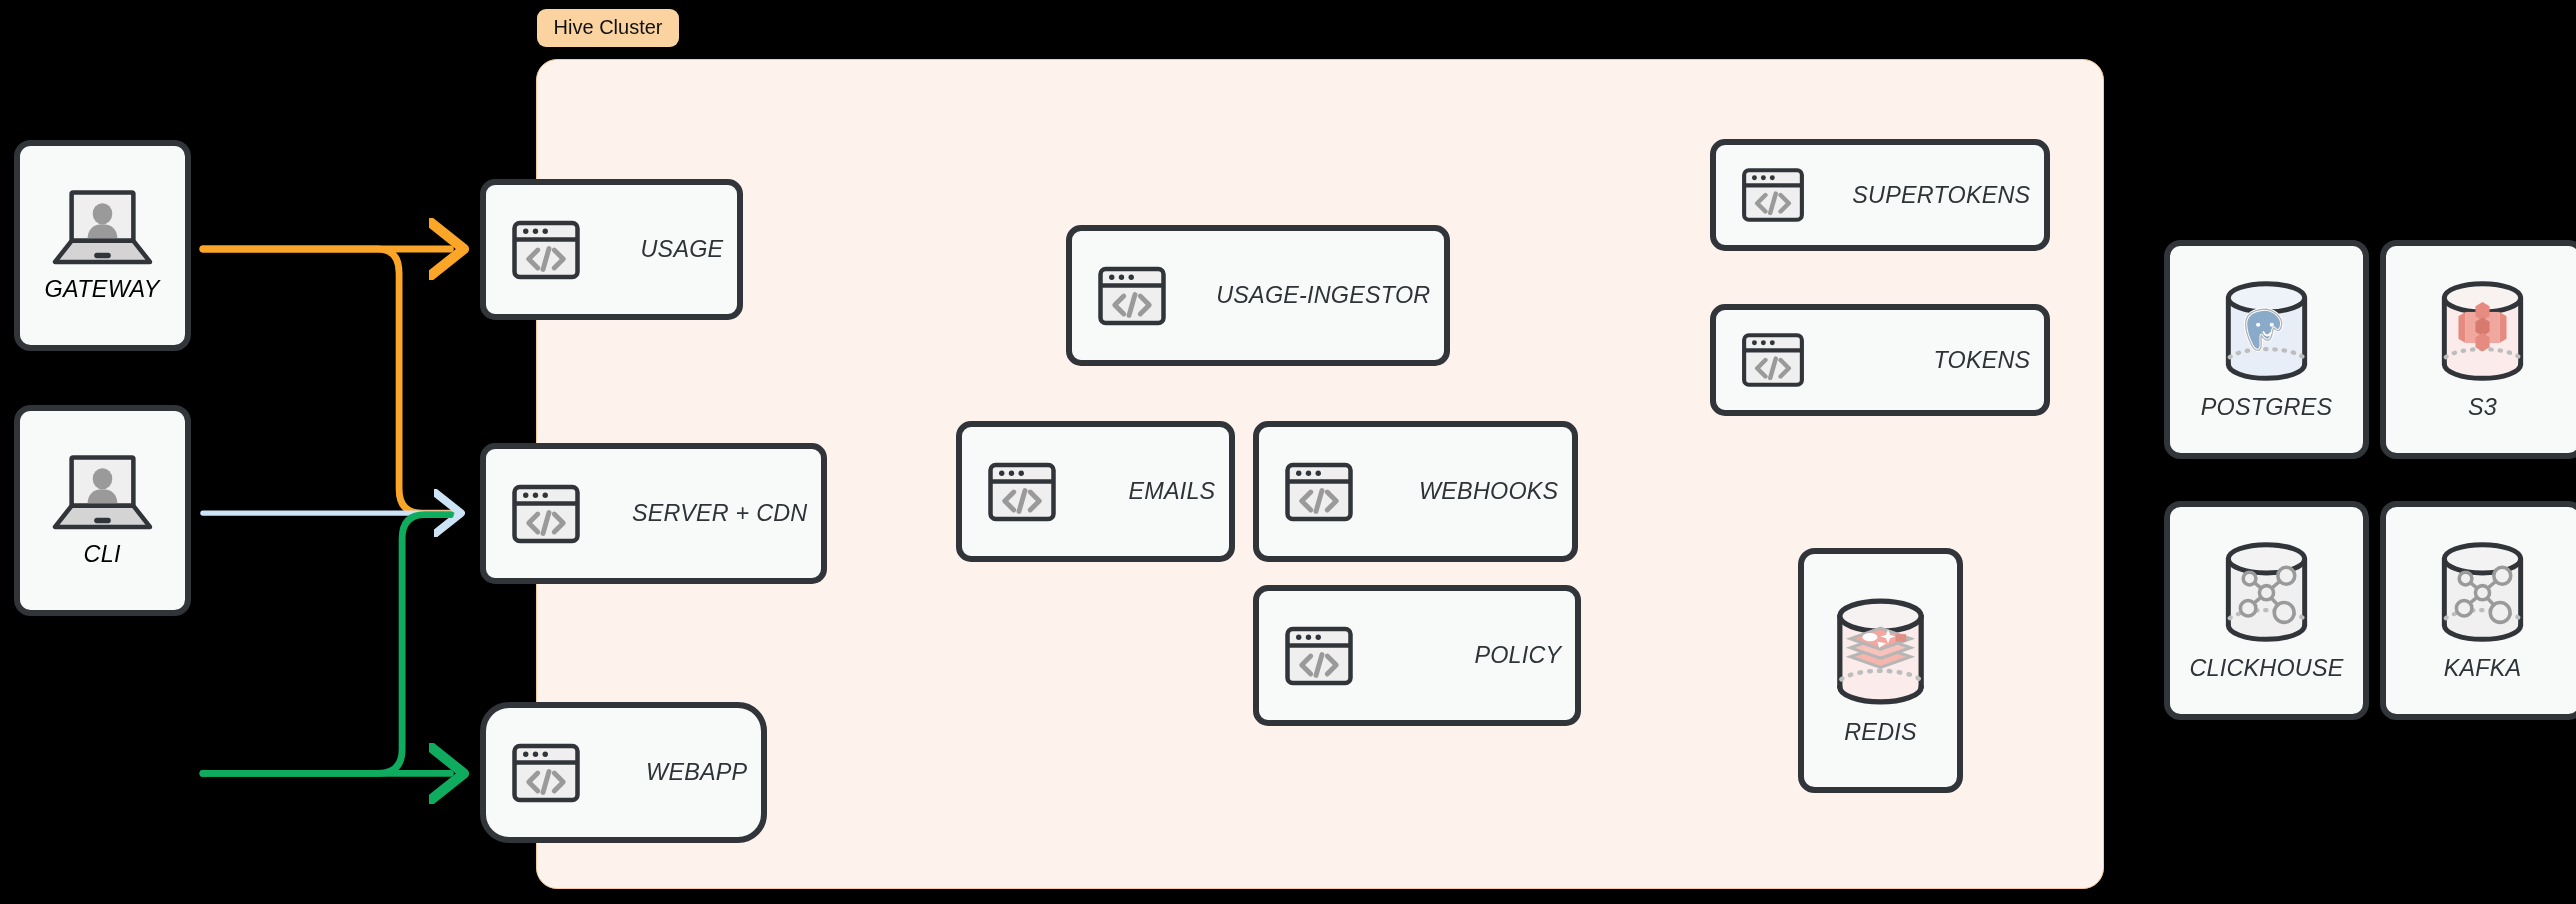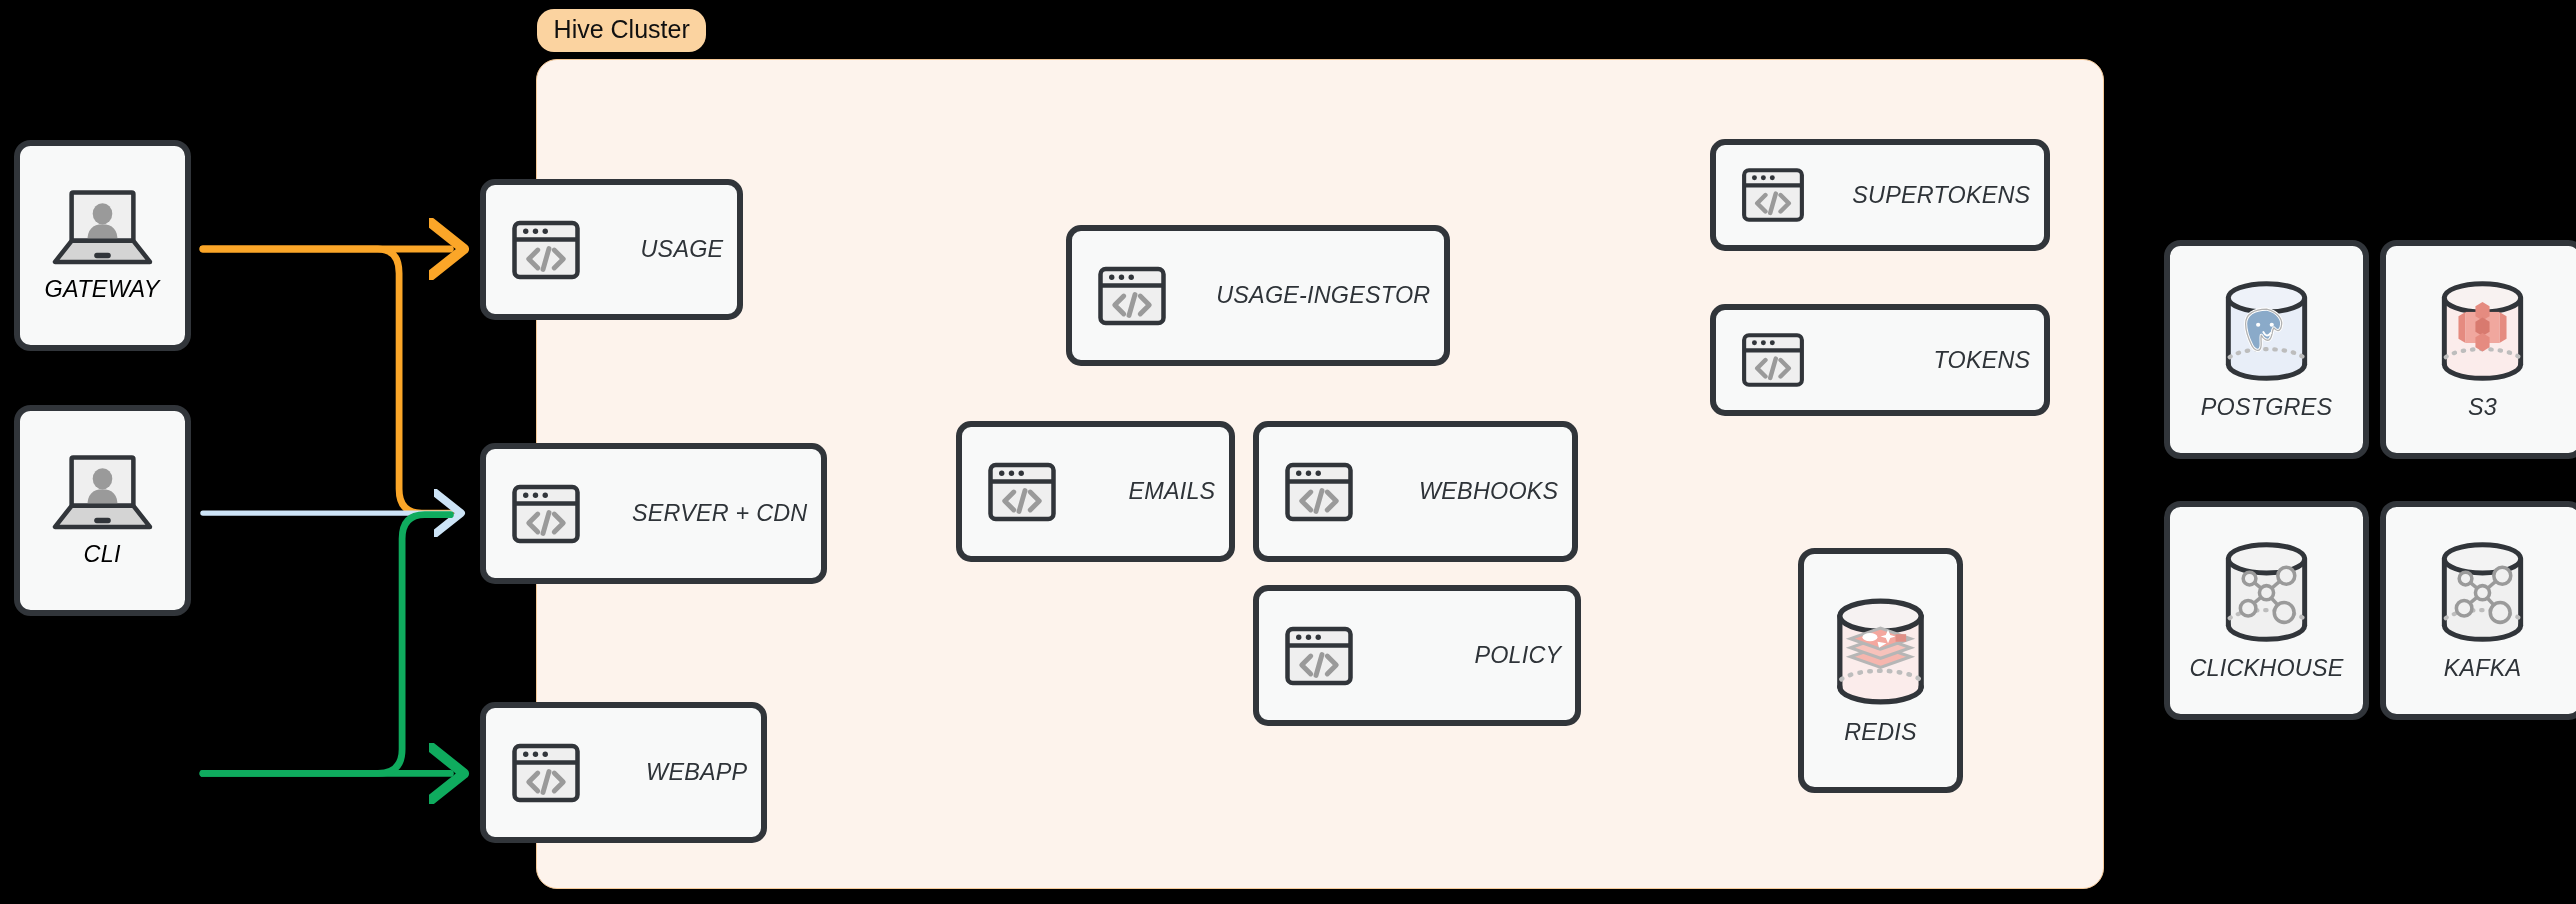--- a/index.html
+++ b/index.html
@@ -28,23 +28,23 @@
     border: 1.5px solid #f5c999;
     border-radius: 21px;
     box-sizing: border-box;
   }
   .cluster-label {
     position: absolute;
     left: 537px;
     top: 9px;
     background: #fbd3a0;
     color: #101010;
-    border-radius: 17px;
+    border-radius: 9px;
     padding: 8.3px 16.6px 9.8px 16.6px;
-    font-size: 25px;
+    font-size: 20px;
     line-height: 1;
     white-space: nowrap;
   }
   
   .client-card {
     position: absolute;
     width: 177px;
     background: #f8f9f9;
     border: 6.8px solid #31353a;
     border-radius: 16.6px;
@@ -190,21 +190,21 @@
         <path d="M6 34 H90" stroke="#31353a" stroke-width="6"></path>
         <circle cx="21" cy="23" r="3.6" fill="#31353a"></circle>
         <circle cx="34" cy="23" r="3.6" fill="#31353a"></circle>
         <circle cx="47" cy="23" r="3.6" fill="#31353a"></circle>
         <path d="M37 48 L25 60 L37 72 M59 48 L71 60 L59 72 M52 46 L44 74" fill="none" stroke="#9a9a9a" stroke-width="6.5" stroke-linecap="round" stroke-linejoin="round"></path>
       </svg>
     </span>
     <span class="svc-label">SERVER + CDN</span>
   </div>
 
-  <div class="svc-box" style="left:480px; top:702px; width:287px; height:141px;">
+  <div class="svc-box" style="left:480px; top:702px; width:287px; height:141px;border-radius:29px;">
     <span class="svc-icon">
       <svg width="72" height="72" viewBox="0 0 96 96">
         <rect x="6" y="12" width="84" height="72" rx="7" fill="#efefef" stroke="#31353a" stroke-width="6"></rect>
         <path d="M6 34 H90" stroke="#31353a" stroke-width="6"></path>
         <circle cx="21" cy="23" r="3.6" fill="#31353a"></circle>
         <circle cx="34" cy="23" r="3.6" fill="#31353a"></circle>
         <circle cx="47" cy="23" r="3.6" fill="#31353a"></circle>
         <path d="M37 48 L25 60 L37 72 M59 48 L71 60 L59 72 M52 46 L44 74" fill="none" stroke="#9a9a9a" stroke-width="6.5" stroke-linecap="round" stroke-linejoin="round"></path>
       </svg>
     </span>

